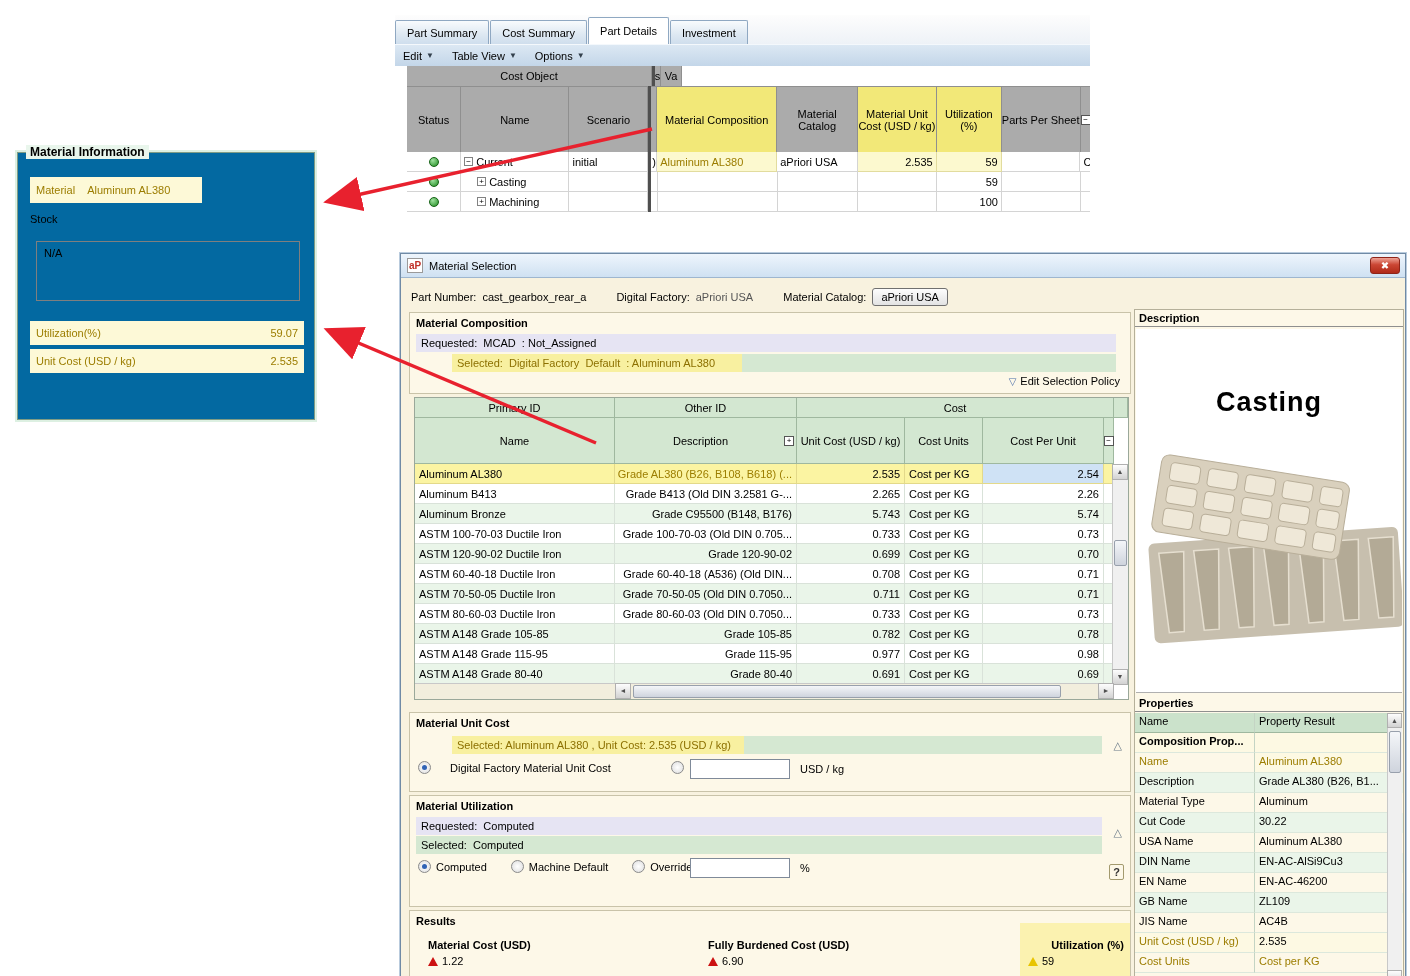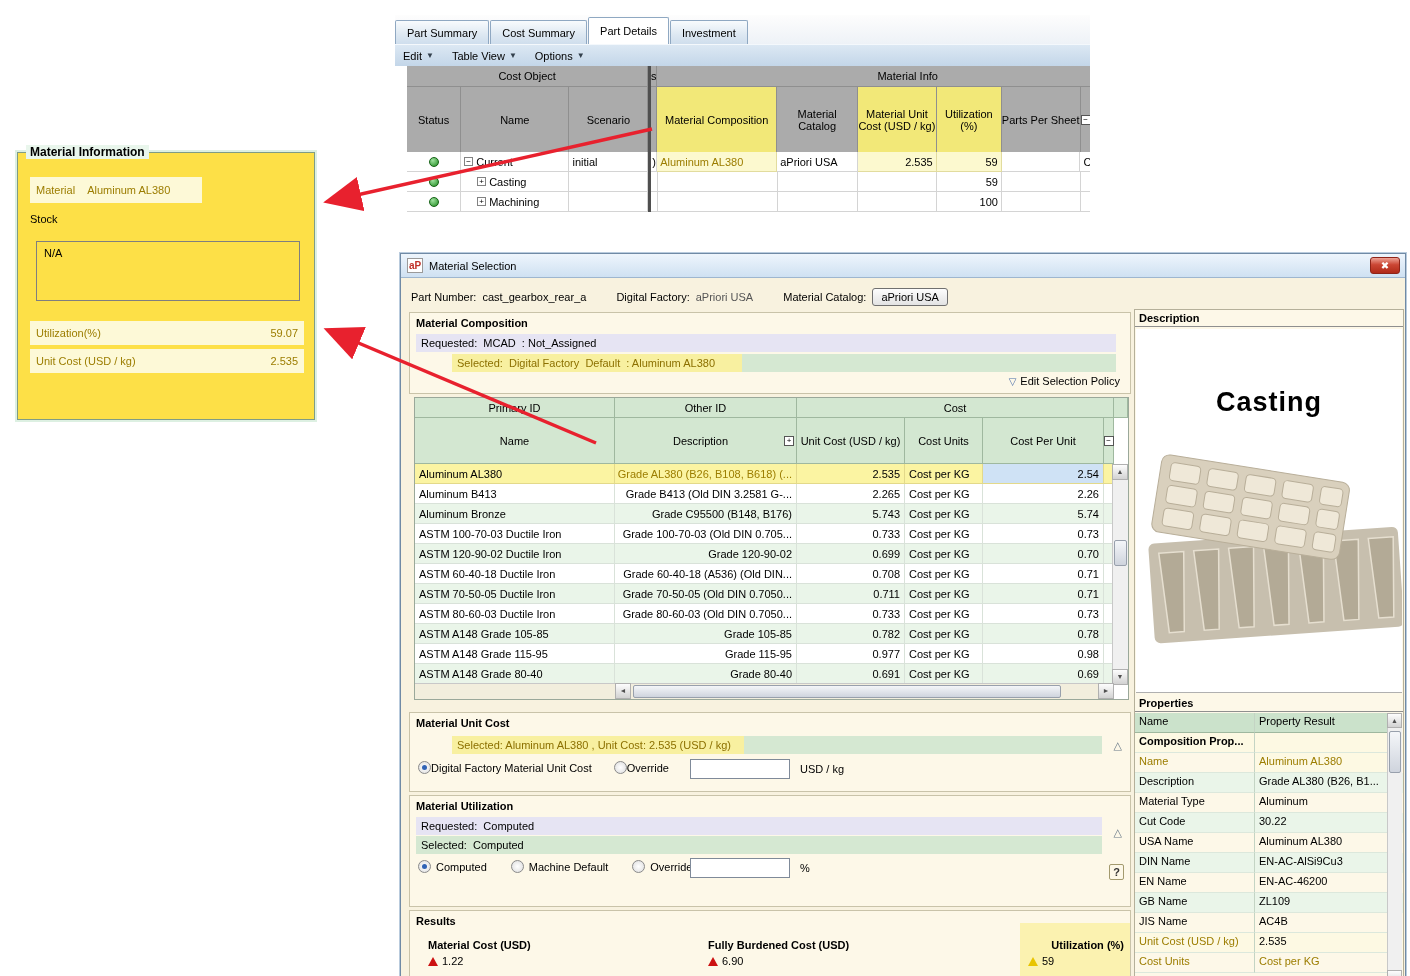--- a/index.html
+++ b/index.html
@@ -35,21 +35,21 @@
   .g-cost{width:245px}.g-cut{width:6px}.g-mat{width:510px}.g-va{width:21px}
   .hdr-row { height:66px; }
   .grp-row { height:20px; }
   .data-row { height:20px; }
   .statusdot { width:10px; height:10px; border-radius:50%; margin:0 auto; background:radial-gradient(circle at 35% 30%, #9fe29f, #1f8a1f); border:1px solid #156315; }
   .expander { width:9px; height:9px; border:1px solid #828282; background:#fff; font-size:8px; line-height:7px; text-align:center; display:inline-block; margin-right:3px; flex:none; }
   .indent { width:13px; flex:none; }
   .colexp { width:10px; height:10px; border:1px solid #555; background:#fff; font-size:8px; line-height:8px; text-align:center; display:inline-block; flex:none; }
 
   
-  #mat-info { left:17px; top:152px; width:298px; height:268px; background:#fde047; border:1px solid #7f9c85; box-shadow:0 0 0 2px #ddf0e2; }
+  #mat-info { left:17px; top:152px; width:298px; height:268px; background:#0369a1; border:1px solid #7f9c85; box-shadow:0 0 0 2px #ddf0e2; }
   #mat-info .gb-title { position:absolute; top:-8px; left:8px; background:#e9f6ec; padding:0 4px; font-weight:bold; font-size:12px; }
   .yellow-chip { background:#fdf9d7; color:#9c7d00; }
   #nabox { position:absolute; left:18px; top:88px; width:264px; height:60px; border:1px solid #7f7f7f; padding:5px 7px; }
 
   
   #arrows { left:0; top:0; width:1410px; height:976px; pointer-events:none; z-index:60; }
 
   
   #dialog { left:400px; top:253px; width:1006px; height:732px; border:1px solid #708aa5; background:#f8f2df; box-shadow:0 0 0 1px #b9cbdd; z-index:10; }
   #dlg-title { position:absolute; left:0; top:0; width:100%; height:24px; background:linear-gradient(#eef5fc,#cfe1f2); border-bottom:1px solid #9eb6cf; display:flex; align-items:center; padding:0 6px; gap:6px; }
@@ -158,21 +158,20 @@
     <span class="menu-item">
         <span>Options</span>
         <span class="dd-arrow">▼</span>
       </span>
   </div>
   <div id="grid">
     <div class="grow grp-row">
       <div class="gc g-cost">Cost Object</div>
       <div class="csp"></div>
       <div class="gc g-cut">s</div>
-      <div class="gc g-mat">Material Info</div>
       <div class="gc g-va">Va</div>
     </div>
     <div class="grow hdr-row">
       <div class="hcell c0">Status</div>
       <div class="hcell c1">Name</div>
       <div class="hcell c2">Scenario</div>
       <div class="csp"></div>
       <div class="hcell c3"></div>
       <div class="hcell c4 yl">Material Composition</div>
       <div class="hcell c5">Material Catalog</div>
@@ -436,21 +435,21 @@
     </div>
   </div>
 
   <div class="section" style="left:8px; top:458px; width:722px; height:80px;">
     <div class="sec-title">Material Unit Cost</div>
     <div class="abs" style="left:6px; top:23px; width:686px; height:18px; display:flex;">
       <span class="yellowbar" style="width:292px; height:18px; line-height:18px; padding:0 5px; display:inline-block; white-space:nowrap;">Selected: Aluminum AL380 , Unit Cost: 2.535 (USD / kg)</span>
       <span class="greenbar" style="flex:1;"></span>
     </div>
     <span class="collapse-tri" style="right:8px; top:26px;">△</span>
-    <div class="abs" style="left:8px; top:48px; display:flex; align-items:center; gap:0;">
+    <div class="abs" style="left:8px; top:48px; display:flex; align-items:center; gap:19px;">
       <span class="radio on"></span>
       <span>Digital Factory Material Unit Cost</span>
       <span style="width:22px;"></span>
       <span class="radio"></span>
       <span>Override</span>
     </div>
     <span class="txtinput" style="left:280px; top:46px; width:100px;"></span>
     <span class="abs" style="left:390px; top:50px;">USD / kg</span>
   </div>
 

